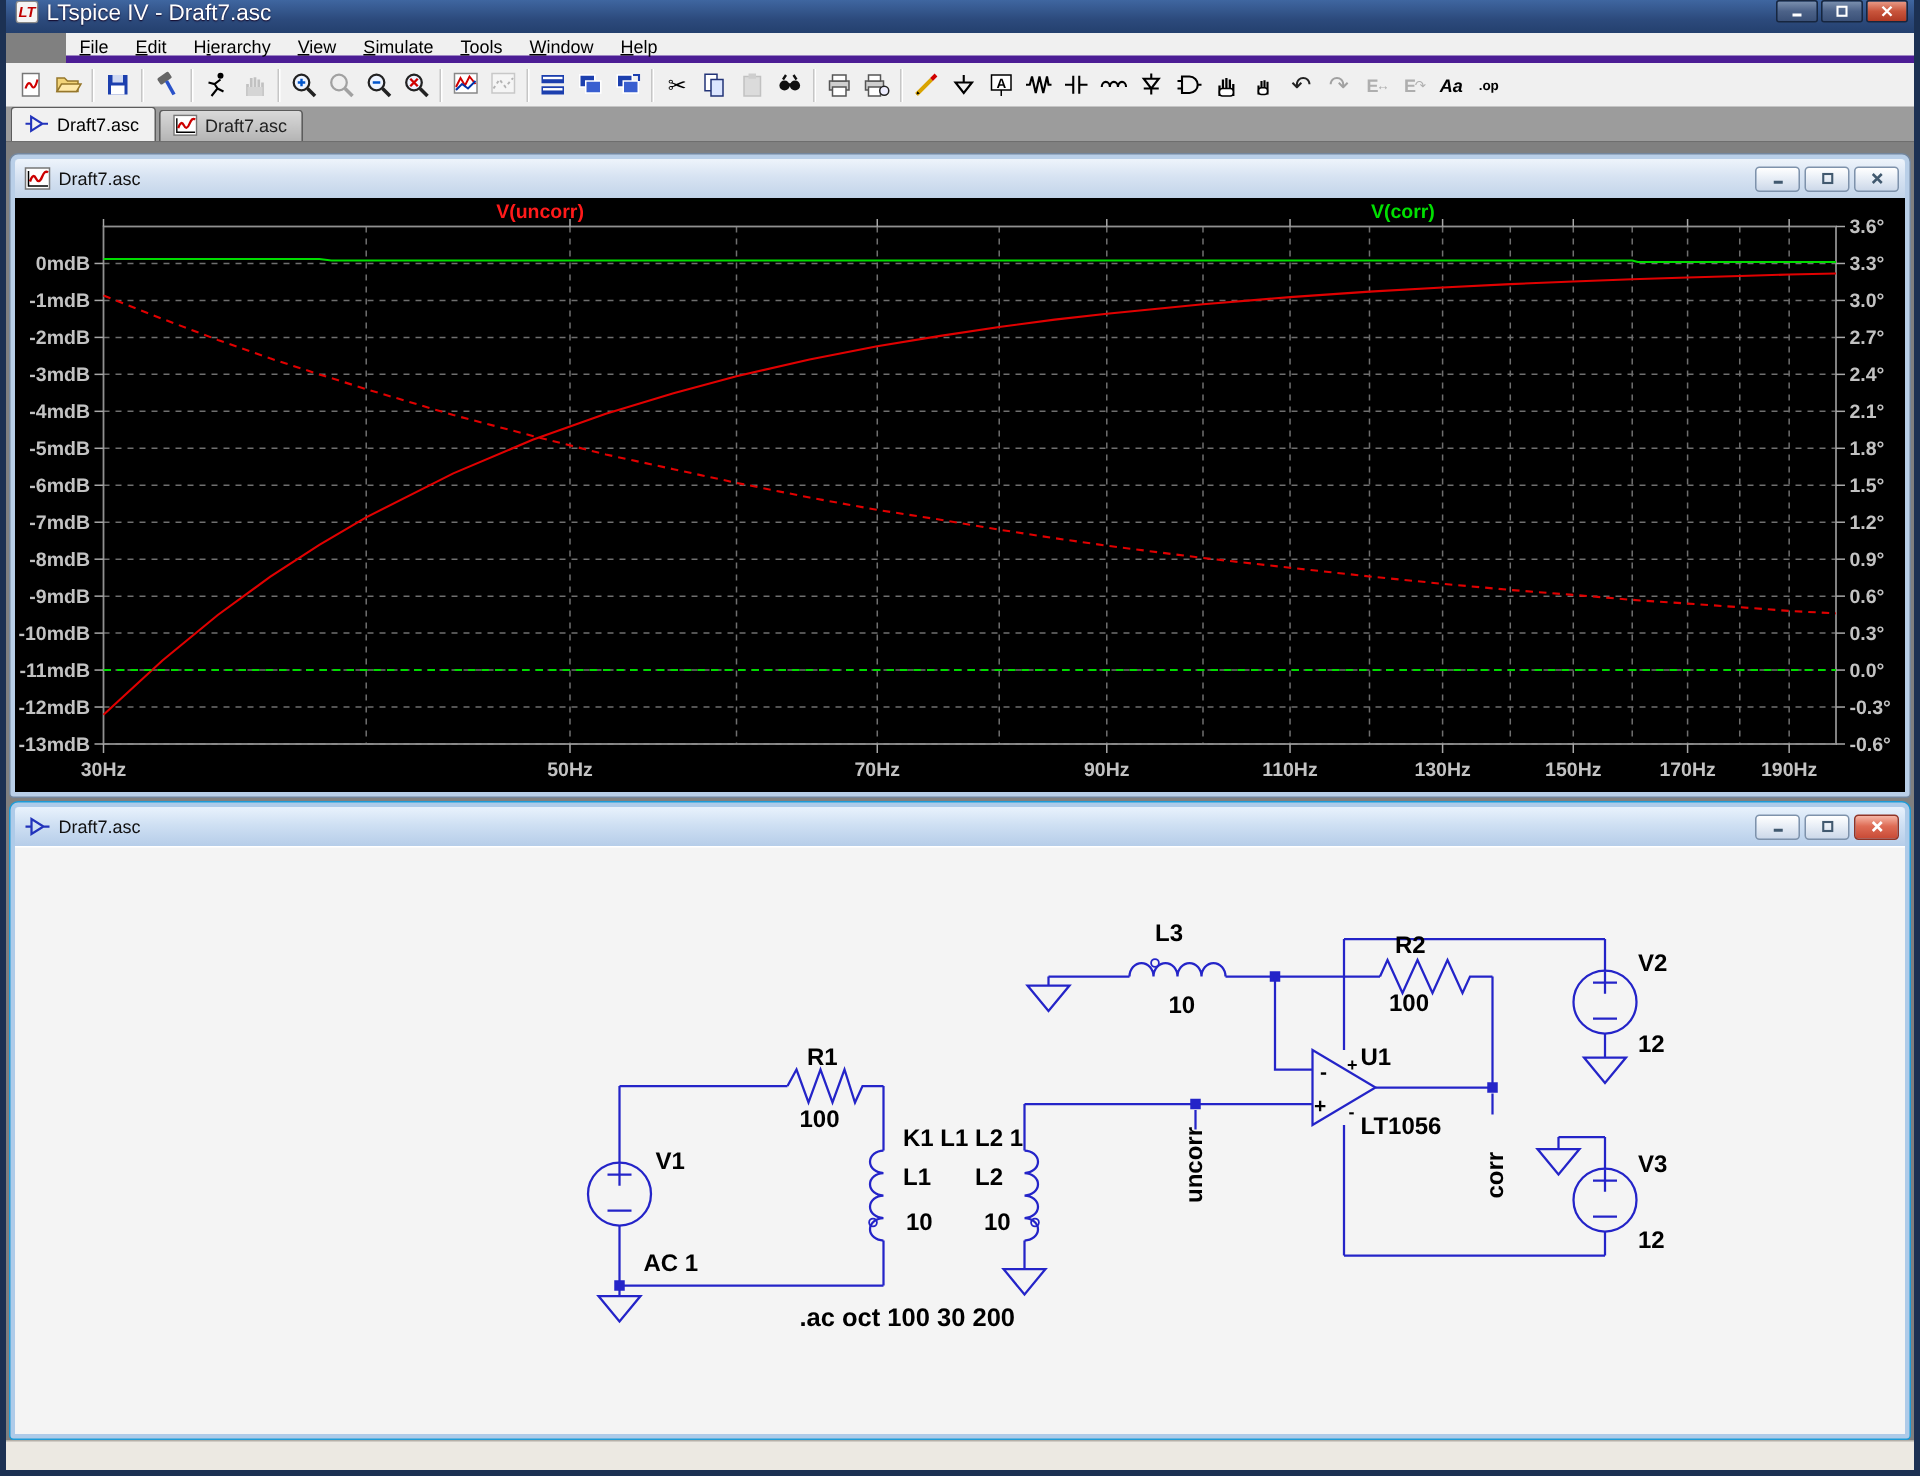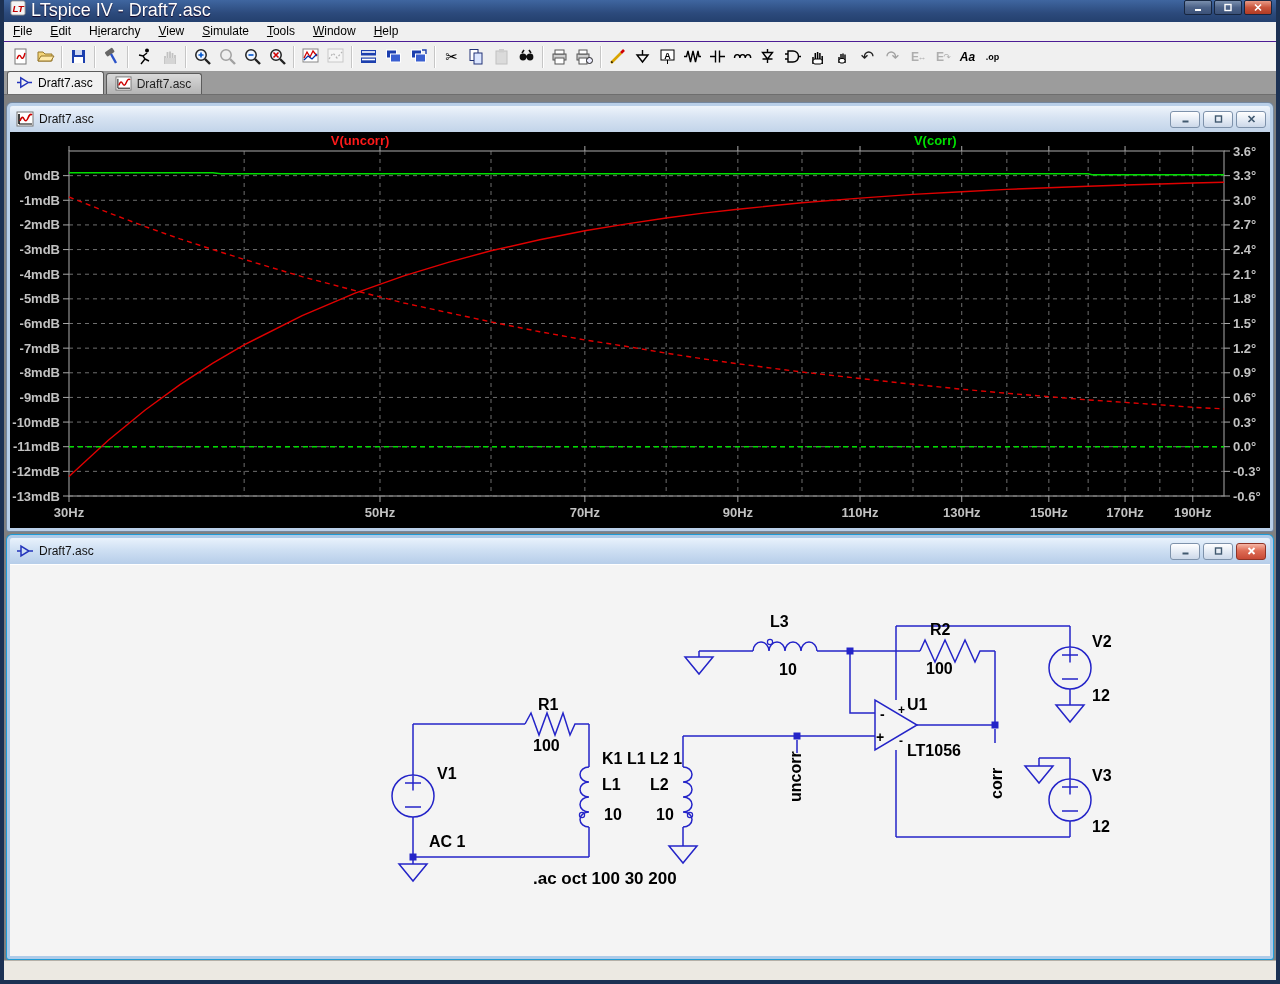--- a/index.html
+++ b/index.html
@@ -3,28 +3,28 @@
 <meta charset="utf-8">
 <style>
   * { margin:0; padding:0; box-sizing:border-box; }
   html,body { width:1280px; height:984px; overflow:hidden; }
   body { font-family:"Liberation Sans", sans-serif; background:#14233d; position:relative; }
   .app { position:absolute; inset:0; border:4px solid #1c3153; border-top:none; background:#808080; }
 
   
   .titlebar { height:22px; background:linear-gradient(#3f66a0,#2c4a7c 60%,#24406e); display:flex; align-items:flex-start; padding:0 4px 0 6px; }
   .titlebar .ticon { width:16px; height:16px; margin-right:5px; }
-  .titlebar .ttext { color:#fff; font-size:18px; flex:1; text-shadow:0 1px 1px #102; }
+  .titlebar .ttext { color:#fff; font-size:15px; flex:1; text-shadow:0 1px 1px #102; }
   .winbtn { width:28px; height:15px; margin-left:2px; border:1px solid #17263f; border-radius:2px;
             background:linear-gradient(#7a8fae,#4c6288 50%,#3b5178); display:flex; align-items:center; justify-content:center; }
   .winbtn.close { background:linear-gradient(#e99a86,#c9553c 50%,#b03a24); }
   .winbtn svg { width:10px; height:9px; }
 
   
-  .menubar { height:20px; background:#f0f0f0; display:flex; align-items:stretch; border-bottom:1px solid #4c1d95; }
+  .menubar { height:20px; background:#f0f0f0; display:flex; align-items:stretch; border-bottom:5px solid #4c1d95;margin-left:40px; }
   .menuitem { padding:2px 9px 0 9px; font-size:12px; color:#000; }
   .menuitem u { text-decoration:underline; }
 
   
   .toolbar { height:30px; background:#f0f0f0; display:flex; align-items:center; padding:0 4px; border-bottom:1px solid #9a9a9a; }
   .tbgroup { display:flex; align-items:center; }
   .tbsep { width:2px; height:22px; margin:0 3px; border-left:1px solid #c6c6c6; border-right:1px solid #fff; }
   .tbi { width:25px; height:24px; display:flex; align-items:center; justify-content:center; }
   .tbi svg { width:19px; height:19px; }
   .tbi.disabled { opacity:.38; filter:grayscale(1); }

